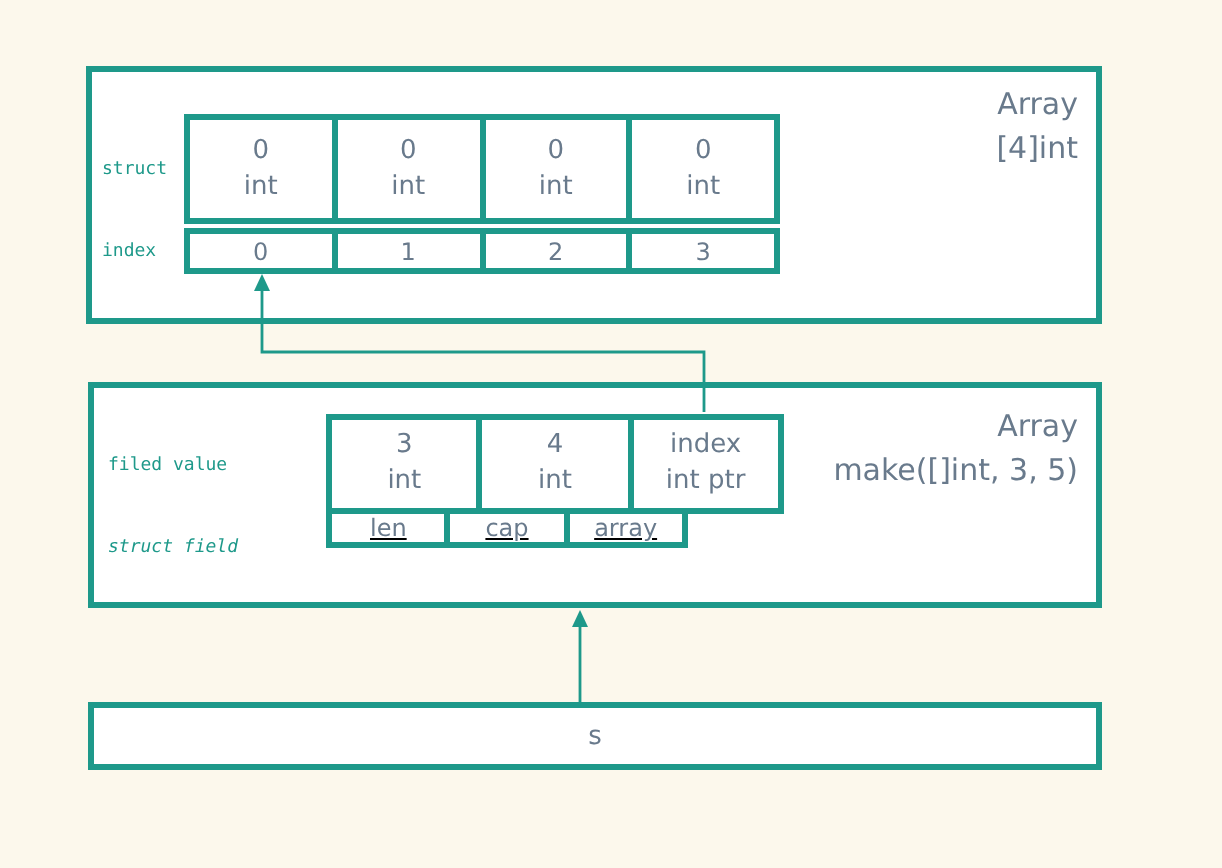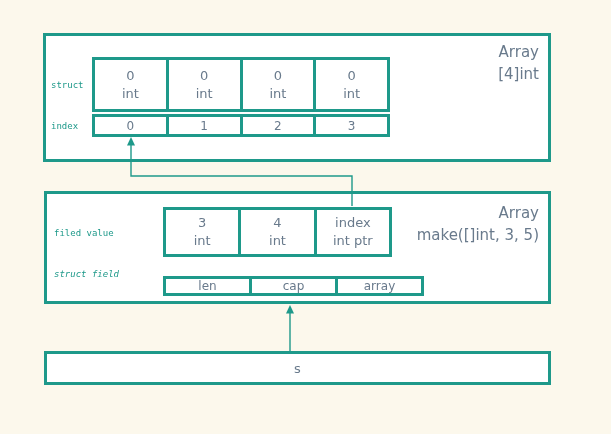--- a/index.html
+++ b/index.html
@@ -44,21 +44,21 @@
     color:#697a8c;
     text-align:center;
   }
   .cell:first-child{margin-left:0;}
   .value-cell{font-size:13px;line-height:18px;}
   .small-cell{font-size:12px;line-height:12px;}
 
   #array-value-row{left:46px;top:21px;width:298px;height:55px;}
   #array-index-row{left:46px;top:78px;width:298px;height:23px;}
   #slice-field-row{left:116px;top:13px;width:229px;height:50px;}
-  #slice-struct-row{left:116px;top:82px;width:261px;height:20px;}
+  #slice-struct-row{left:116px;top:60px;width:181px;height:20px;text-decoration:underline;}
 
   .row-label{
     position:absolute;
     font-family:"DejaVu Sans Mono","Liberation Mono",monospace;
     font-size:9px;
     color:#1e998a;
     transform:translateY(-50%);
     white-space:nowrap;
   }
   #array-value-label{left:5px;top:49px;}

